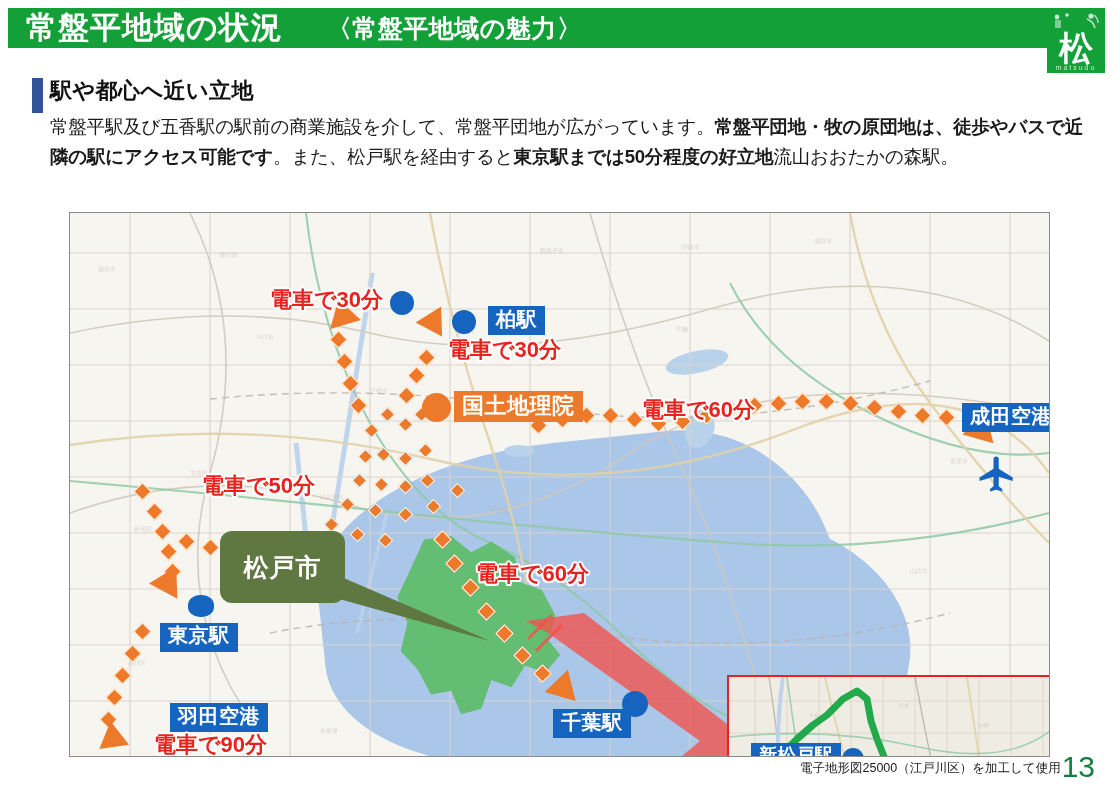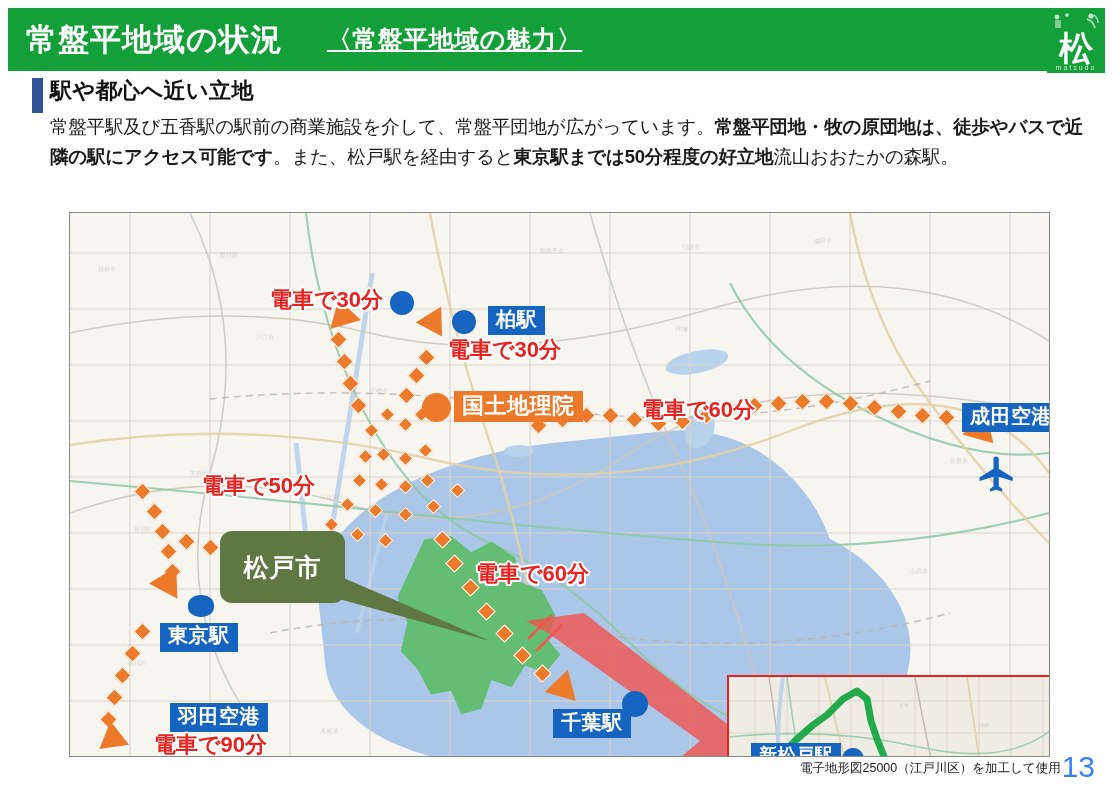--- a/index.html
+++ b/index.html
@@ -7,30 +7,30 @@
   body{
     width:1113px;height:786px;
     background:#ffffff;
     font-family:"Liberation Sans","DejaVu Sans",sans-serif;
     overflow:hidden;position:relative;
     -webkit-font-smoothing:antialiased;
   }
 
   
   .header-band{
-    position:absolute;left:8px;top:8px;width:1097px;height:63px;
+    position:absolute;left:8px;top:8px;width:1097px;height:40px;
     background:#13a038;display:flex;align-items:center;
   }
   .header-title{
     color:#ffffff;font-size:31px;font-weight:bold;letter-spacing:1px;
     margin-left:18px;white-space:nowrap;
   }
   .header-sub{
     color:#ffffff;font-size:25px;font-weight:bold;letter-spacing:0.5px;
-    margin-left:44px;white-space:nowrap;text-decoration:underline;
+    margin-left:44px;white-space:nowrap;
   }
   .logo-wrap{
     position:absolute;right:0px;top:0px;width:58px;height:65px;
     background:#13a038;display:flex;flex-direction:column;
     align-items:center;justify-content:flex-end;overflow:hidden;
   }
   .logo-mark{
     color:#ffffff;font-size:34px;font-weight:bold;line-height:0.95;
     font-family:"DejaVu Sans",sans-serif;
   }
@@ -160,21 +160,21 @@
   .sq.sm{width:11px;height:11px;}
 
   .tri{position:absolute;width:0;height:0;}
 
   
   .credit{
     position:absolute;left:800px;top:760px;font-size:12.5px;color:#1a1a1a;
     white-space:nowrap;
   }
   .pageno{
-    position:absolute;right:18px;top:750px;font-size:30px;color:#3b82f6;text-align:right;
+    position:absolute;right:18px;top:750px;font-size:30px;color:#15803d;text-align:right;
   }
 </style>
 </head>
 <body>
 
 <div class="header-band">
   <div class="header-title">常盤平地域の状況</div>
   <div class="header-sub">〈常盤平地域の魅力〉</div>
   <div class="logo-wrap">
     <svg class="logo-deco" viewBox="0 0 58 20">

